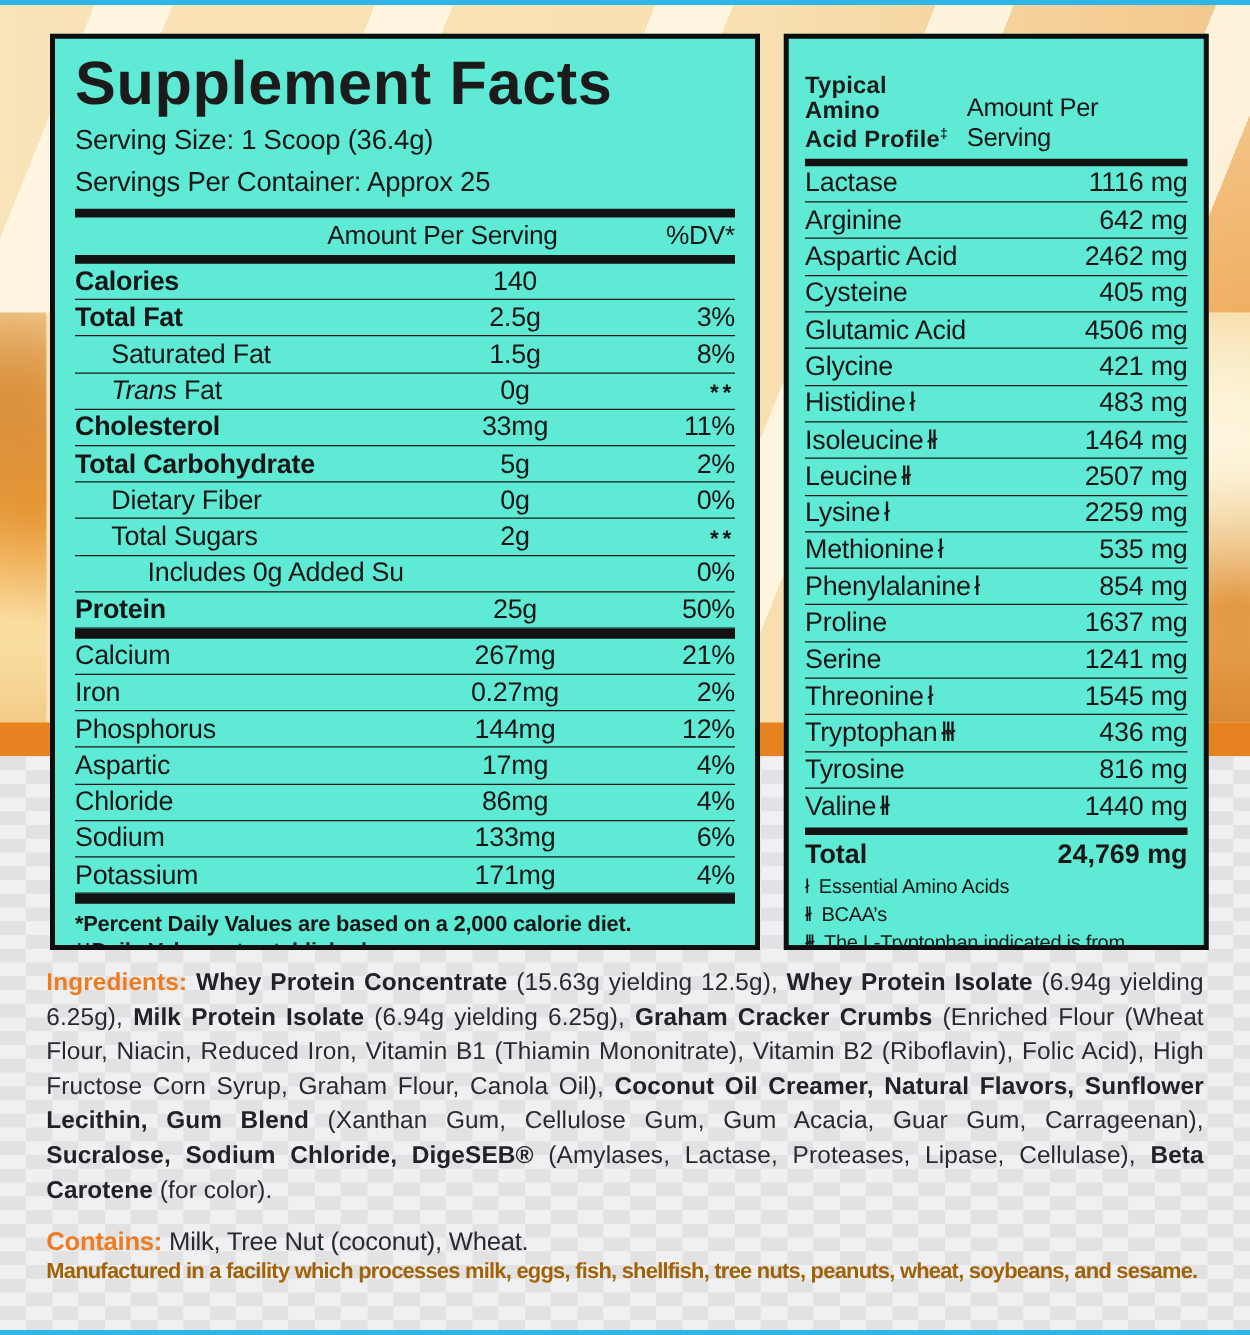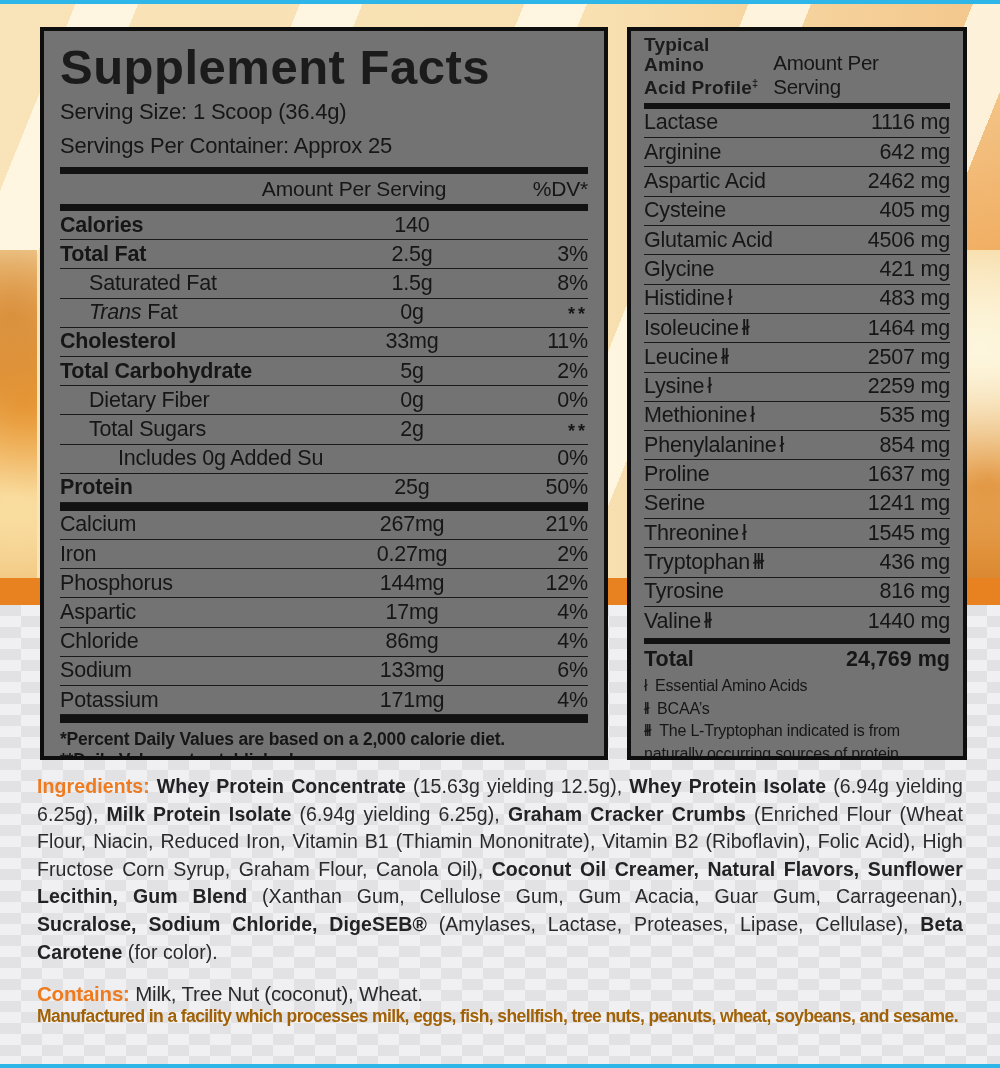--- a/index.html
+++ b/index.html
@@ -32,21 +32,21 @@
       radial-gradient(circle at 60% 70%, rgba(224,145,58,.9), rgba(224,145,58,0) 55%),
       linear-gradient(180deg,#f6d79e 0%,#fdf3d6 35%,#f4d49c 65%,#e0913a 92%,#d8872f 100%);
   }
   .bg-band{position:absolute;left:0;right:0;top:578px;height:27px;background:#e8811f;}
   .bg-checker{
     position:absolute;left:0;right:0;top:605px;bottom:4px;
     background:repeating-conic-gradient(#f0f0f2 0% 25%, #e2e2e5 0% 50%);
     background-size:42px 22px;
   }
   
-  .panel{position:absolute;top:27px;height:733px;background:#737373;border:4px solid #0e0e0e;box-sizing:border-box;overflow:hidden;}
+  .panel{position:absolute;top:27px;height:733px;background:#5eead4;border:4px solid #0e0e0e;box-sizing:border-box;overflow:hidden;}
   #facts-panel{left:40px;width:568px;padding:0 16px;}
   #amino-panel{left:627px;width:340px;padding:0 13px;}
   .bar{background:#121212;}
   .bar7{height:7px;} .bar8{height:8px;} .bar6{height:6px;}
   
   .sf-title{font-size:49px;font-weight:700;letter-spacing:.5px;line-height:1;margin-top:12px;color:#1b1b1b;}
   .sf-serving{font-size:22px;line-height:26.5px;margin-top:7px;letter-spacing:-.2px;}
   .fhdr{display:flex;align-items:center;height:30px;font-size:21px;letter-spacing:-.2px;}
   .h-amt{flex:1;text-align:center;padding-left:120px;}
   .h-dv{width:60px;text-align:right;}
@@ -54,21 +54,21 @@
   .frow:last-of-type{border-bottom:none;}
   .frow.b .flabel{font-weight:700;}
   .flabel{white-space:nowrap;overflow:hidden;}
   .flabel i{font-style:italic;}
   .ind1{padding-left:29px;} .ind2{padding-left:58px;}
   .famt{text-align:center;}
   .fdv{text-align:right;}
   .fdv.star{font-size:18px;letter-spacing:3px;font-weight:700;padding-top:4px;}
   .sf-foot{font-size:17.5px;font-weight:700;line-height:20.5px;margin-top:6px;letter-spacing:-.2px;}
   
-  .ahdr{display:flex;justify-content:space-between;align-items:flex-end;padding-top:4px;}
+  .ahdr{display:flex;justify-content:space-between;align-items:flex-end;padding-top:28px;}
   .atitle{font-weight:700;font-size:19px;line-height:19.5px;letter-spacing:.2px;color:#1b1b1b;}
   .atitle sup{font-size:11px;}
   .acol{font-size:20.5px;letter-spacing:-.3px;position:relative;bottom:-1px;}
   .amino-bar{margin-top:5px;}
   .arow{display:flex;justify-content:space-between;align-items:center;height:29.3px;border-bottom:1.5px solid #1a1a1a;font-size:21.5px;letter-spacing:-.2px;box-sizing:border-box;}
   .arow:last-of-type{border-bottom:none;}
   .mk{letter-spacing:-1.5px;padding-left:3px;}
   .atotal{display:flex;justify-content:space-between;align-items:center;height:31px;font-weight:700;font-size:21.5px;}
   .aleg{font-size:16px;line-height:22.5px;letter-spacing:-.2px;}
   .aleg .mk{padding-left:0;margin-right:9px;}

